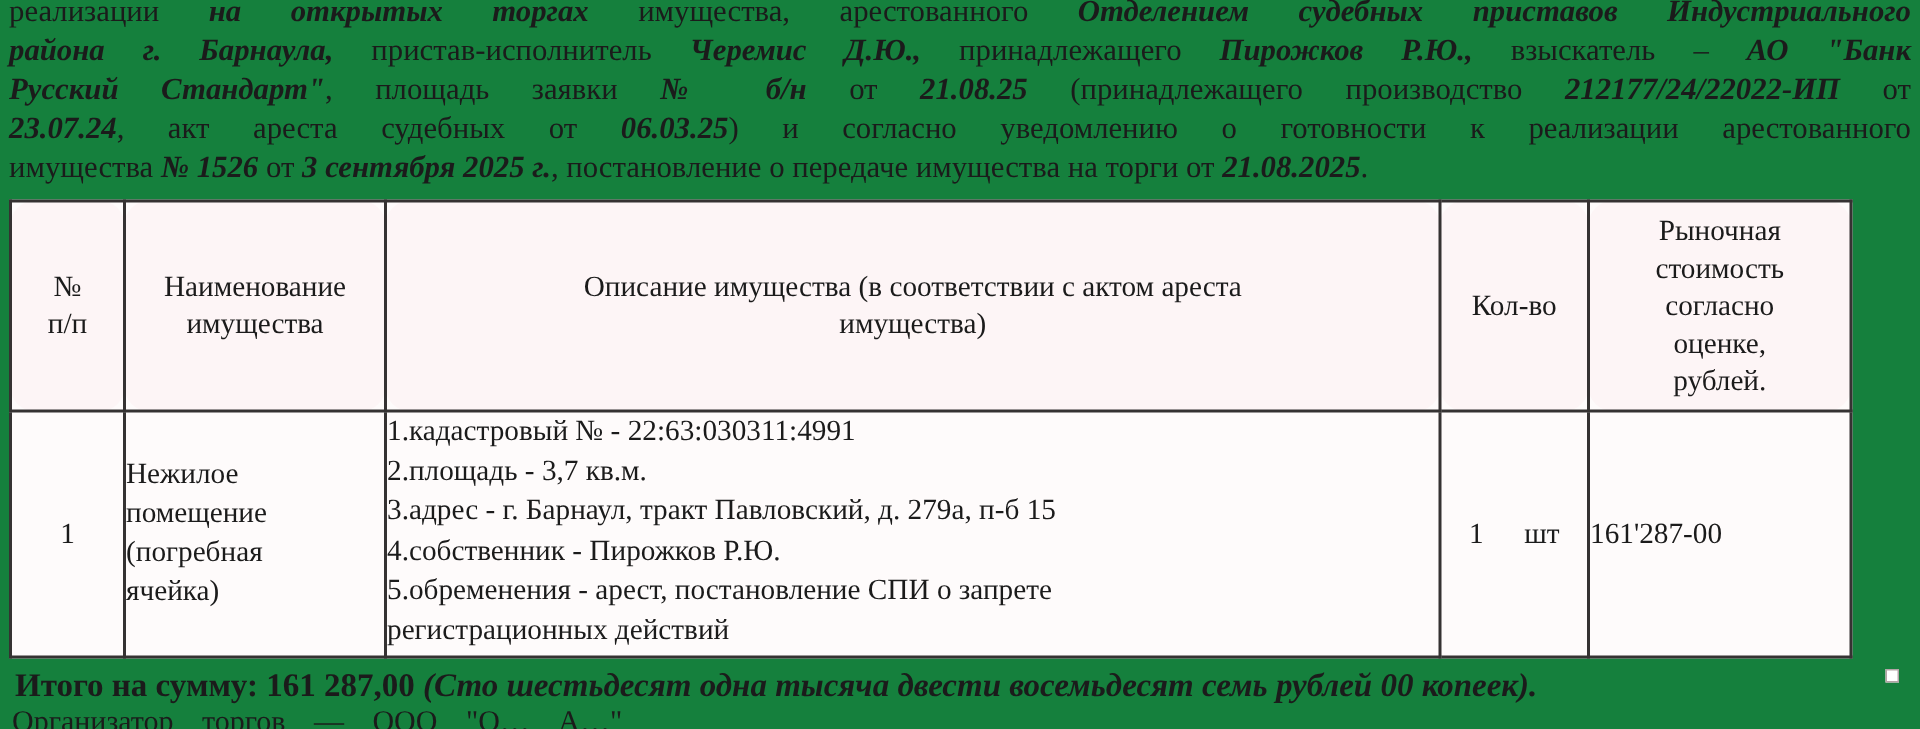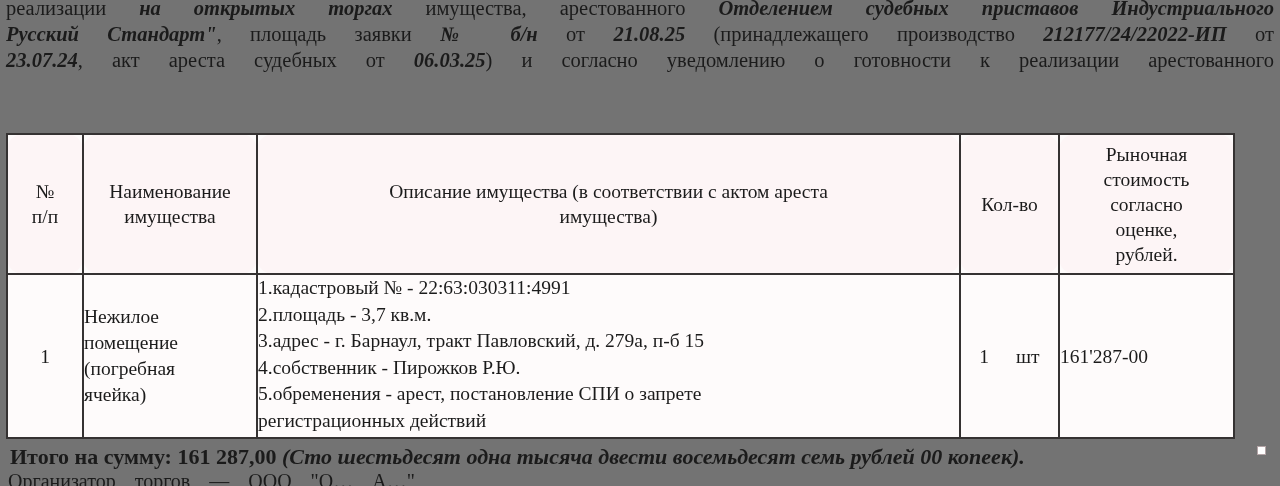--- a/index.html
+++ b/index.html
@@ -1,20 +1,20 @@
 <!DOCTYPE html>
 <html><head>
 <meta charset="utf-8">
 <style>
   html,body{margin:0;padding:0;}
   .page{
     position:relative;
     width:1280px;height:486px;
     overflow:hidden;
-    background:#737373;
+    background:#15803d;
     color:#1b1b1b;
     font-family:"Liberation Serif","DejaVu Serif",serif;
   }
   
   .para{position:absolute;left:6px;top:-5px;width:1268px;font-size:20.5px;line-height:26px;}
   .pline{white-space:normal;}
   .pline.just{text-align:justify;text-align-last:justify;}
   .em{font-weight:bold;font-style:italic;}
   
   .watermark{
@@ -53,22 +53,24 @@
   
   .handle{position:absolute;left:1257px;top:446px;width:7px;height:7px;border:1px solid #b3a4a6;background:#ffffff;}
 </style>
 </head>
 <body>
 
 <div class="page">
 
   <div class="para">
       <div class="pline just"><span>реализации </span><span class="em">на открытых торгах</span><span> имущества, арестованного </span><span class="em">Отделением судебных приставов Индустриального</span></div>
+      <div class="pline just"><span class="em">района г. Барнаула,</span><span> пристав-исполнитель </span><span class="em">Черемис Д.Ю.,</span><span> принадлежащего </span><span class="em">Пирожков Р.Ю.,</span><span> взыскатель – </span><span class="em">АО "Банк</span></div>
       <div class="pline just"><span class="em">Русский Стандарт"</span><span>, площадь заявки </span><span class="em">№ б/н</span><span> от </span><span class="em">21.08.25</span><span> (принадлежащего производство </span><span class="em">212177/24/22022-ИП</span><span> от</span></div>
       <div class="pline just"><span class="em">23.07.24</span><span>, акт ареста судебных от </span><span class="em">06.03.25</span><span>) и согласно уведомлению о готовности к реализации арестованного</span></div>
+      <div class="pline"><span>имущества </span><span class="em">№ 1526</span><span> от </span><span class="em">3 сентября 2025 г.</span><span>, постановление о передаче имущества на торги от </span><span class="em">21.08.2025</span><span>.</span></div>
     </div>
 
   <div class="watermark">циан</div>
 
   <table class="doc">
     <colgroup>
       <col class="c1">
         <col class="c2">
         <col class="c3">
         <col class="c4">

